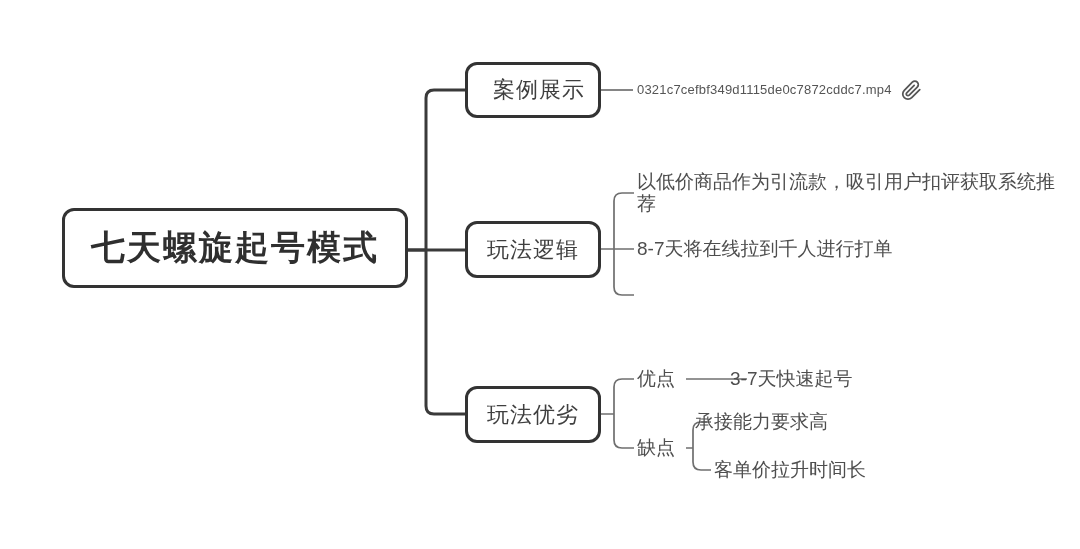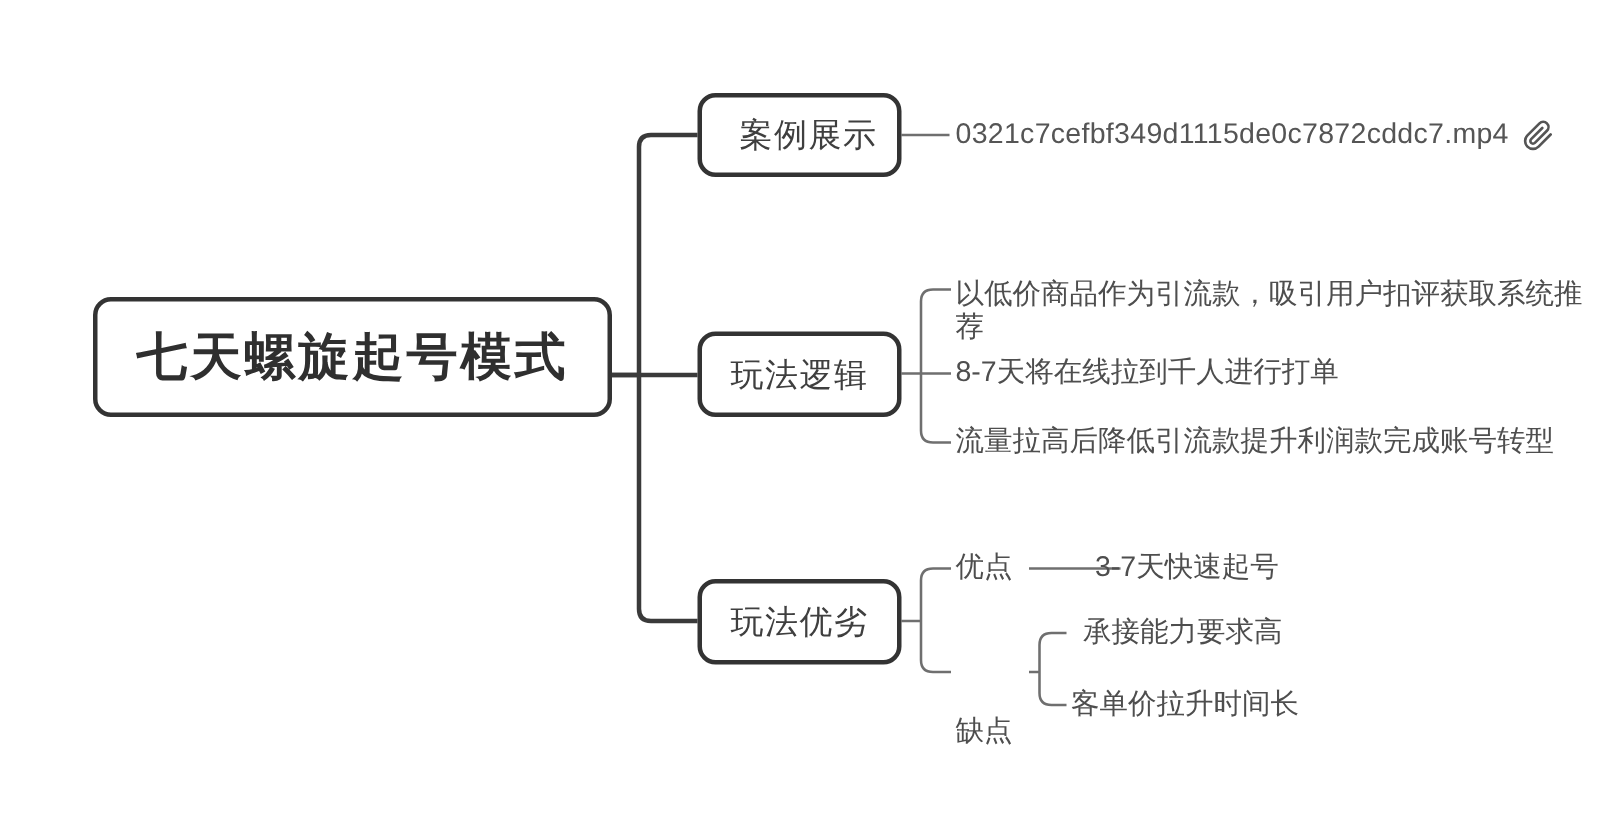--- a/index.html
+++ b/index.html
@@ -20,21 +20,21 @@
     position: absolute;
     box-sizing: border-box;
     display: flex;
     align-items: center;
     justify-content: center;
     background: #ffffff;
     border: 3px solid #333333;
     border-radius: 12px;
   }
   .root-node {
-    left: 62px; top: 198px;
+    left: 62px; top: 208px;
     width: 346px; height: 80px;
     border-width: 3.5px;
     font-size: 34px;
     font-weight: 700;
     letter-spacing: 2px;
     color: #2f2f2f;
   }
   .branch-node {
     width: 136px;
     font-size: 22px;
@@ -48,29 +48,28 @@
   .leaf {
     position: absolute;
     font-size: 19px;
     line-height: 22px;
     color: #4e4e4e;
     white-space: nowrap;
   }
   .leaf.wrap {
     white-space: normal;
     width: 428px;
-    margin-top: 15px;
   }
   .attachment-row {
     position: absolute;
     left: 637px; top: 79px;
     display: flex;
     align-items: center;
     gap: 9px;
-    font-size: 19px;
+    font-size: 13px;
     line-height: 22px;
     color: #555555;
     letter-spacing: 0.2px;
   }
   .paperclip {
     width: 21px; height: 21px;
     display: inline-block;
     cursor: pointer;
   }
 </style>
@@ -100,22 +99,21 @@
   <div class="attachment-row">
     <span>0321c7cefbf349d1115de0c7872cddc7.mp4</span>
     <svg class="paperclip" viewBox="0 0 24 24" fill="none" stroke="#555555" stroke-width="2" stroke-linecap="round" stroke-linejoin="round">
       <path d="M21.44 11.05l-9.19 9.19a6 6 0 0 1-8.49-8.49l9.19-9.19a4 4 0 0 1 5.66 5.66l-9.2 9.19a2 2 0 0 1-2.83-2.83l8.49-8.48"></path>
     </svg>
   </div>
 
   <div class="node-box branch-node branch-logic">玩法逻辑</div>
   <div class="leaf wrap" style="left:637px; top:171px;">以低价商品作为引流款，吸引用户扣评获取系统推荐</div>
   <div class="leaf" style="left:637px; top:238px;">8-7天将在线拉到千人进行打单</div>
-  <div class="leaf" style="left:637px; top:284px;">流量拉高后降低引流款提升利润款完成账号转型</div>
 
   <div class="node-box branch-node branch-proscons">玩法优劣</div>
   <div class="leaf" style="left:637px; top:368px;">优点</div>
   <div class="leaf" style="left:730px; top:368px;">3-7天快速起号</div>
-  <div class="leaf" style="left:637px; top:437px;margin-top:40px;">缺点</div>
-  <div class="leaf" style="left:722px; top:411px;">承接能力要求高</div>
+  <div class="leaf" style="left:637px; top:437px;">缺点</div>
+  <div class="leaf" style="left:695px; top:411px;">承接能力要求高</div>
   <div class="leaf" style="left:714px; top:459px;">客单价拉升时间长</div>
 
 </div>
 
 </body></html>

